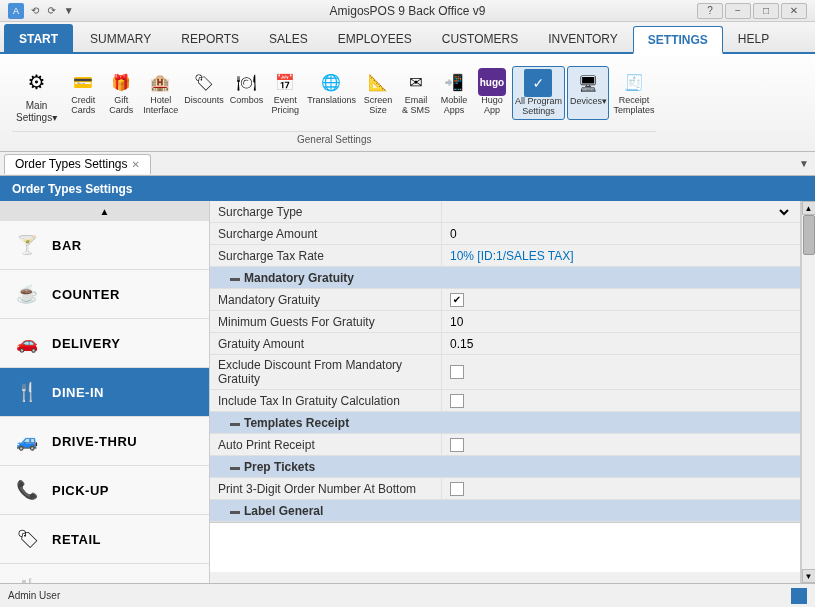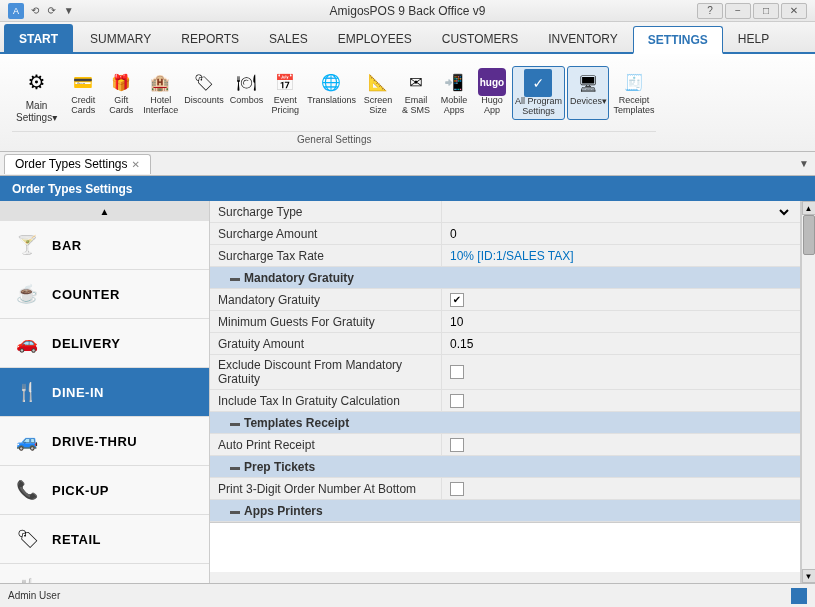--- a/index.html
+++ b/index.html
@@ -558,21 +558,21 @@
         <div class="settings-row">
           <div class="label-cell">Print 3-Digit Order Number At Bottom</div>
           <div class="value-cell">
             <div class="checkbox-icon"></div>
           </div>
         </div>
 
         <div class="settings-row section-header">
           <div class="label-cell">
             <span class="section-collapse">▬</span>
-            <strong>Apps Printers</strong>
+            <strong>Label General</strong>
           </div>
         </div>
 
         <div class="bottom-area"></div>
       </div>
 
       <div class="scroll-v">
         <div class="scroll-btn">▲</div>
         <div class="scroll-track">
           <div class="scroll-thumb"></div>

